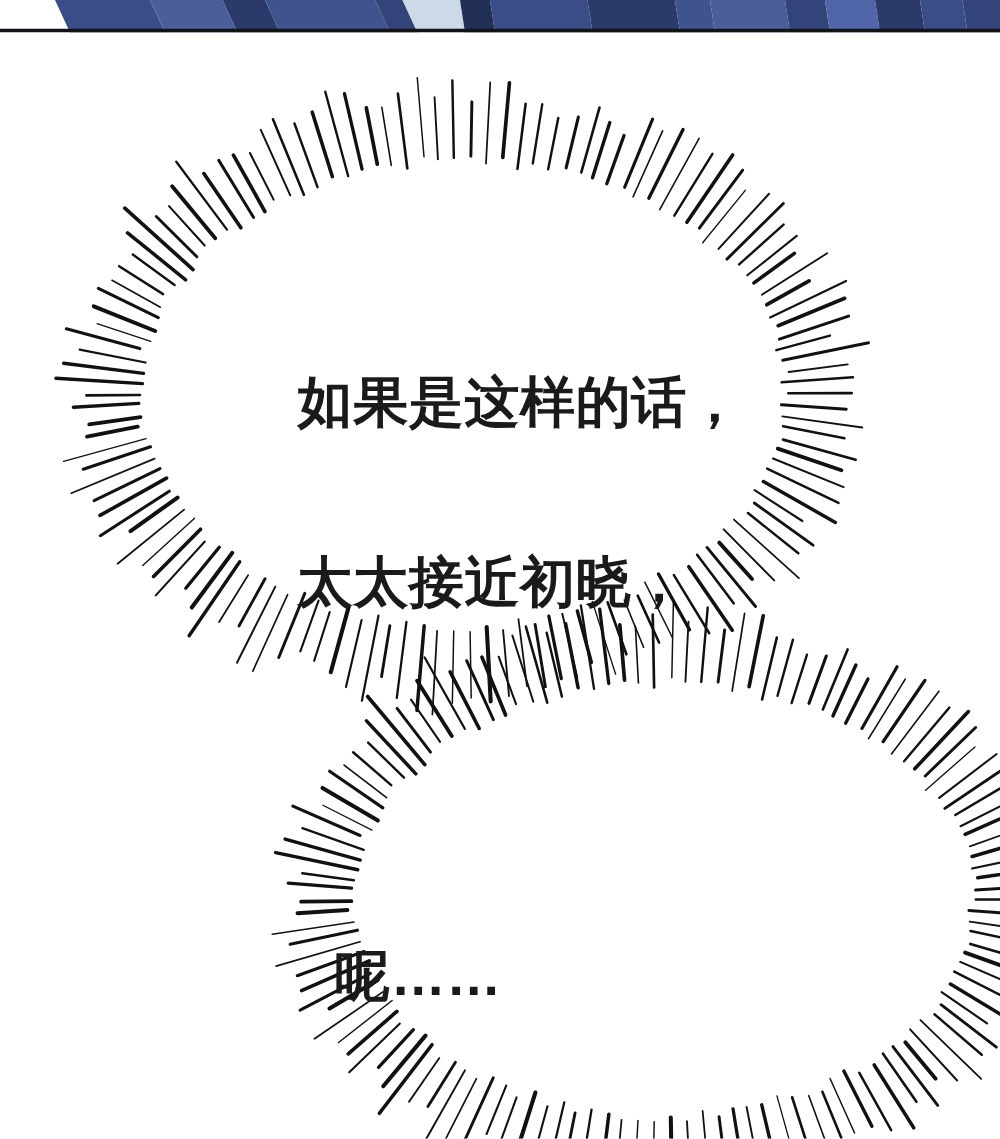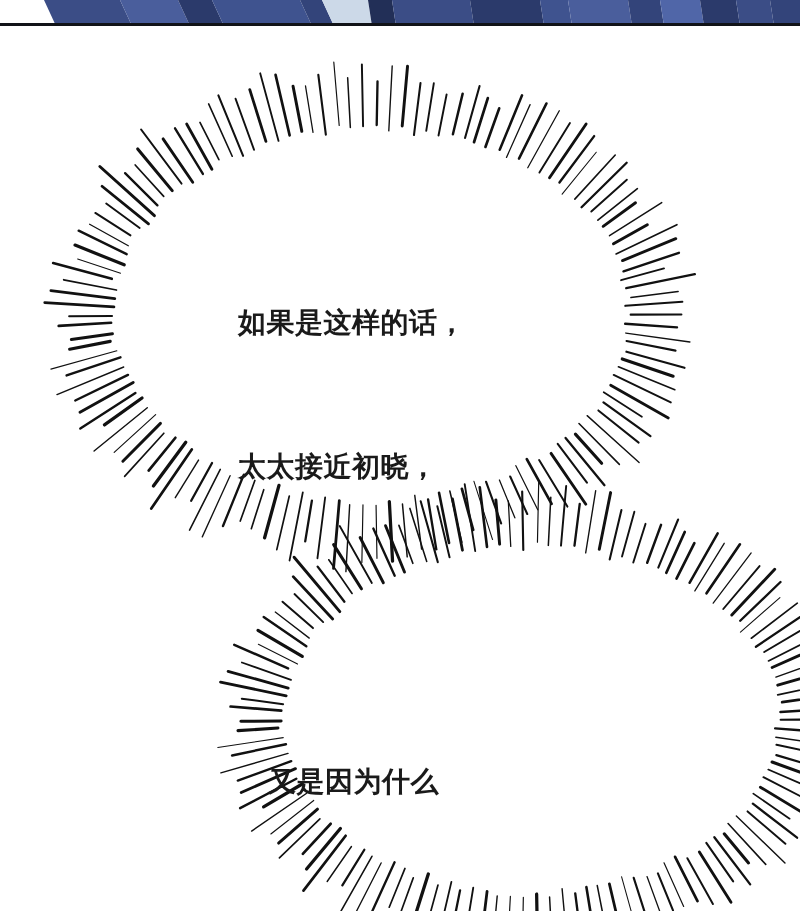--- a/index.html
+++ b/index.html
@@ -35,21 +35,21 @@
     display: block;
     overflow: visible;
   }
   .bubble-text {
     position: absolute;
     color: #1a1a1a;
     font-weight: 700;
     letter-spacing: 0.5px;
     white-space: pre;
     line-height: 48px;
-    font-size: 28px;
+    font-size: 44px;
     font-family: "Liberation Sans", "DejaVu Sans", sans-serif;
   }
 
   #bubble-1 { left: -60px; top: 55px; }
   #bubble-1-text { left: 238px; top: 203px; }
 
   #bubble-2 { left: 110px; top: 470px; }
   #bubble-2-text { left: 268px; top: 662px; }
 
   .bubble-line { display: block; }
@@ -353,17 +353,16 @@
           <line x1="662.12" y1="197.46" x2="697.47" y2="181.78" stroke-width="2.87"></line>
           <line x1="665.92" y1="207.10" x2="722.08" y2="187.06" stroke-width="1.49"></line>
           <line x1="667.76" y1="215.14" x2="703.79" y2="204.74" stroke-width="2.99"></line>
           <line x1="667.71" y1="224.81" x2="731.47" y2="211.37" stroke-width="1.72"></line>
           <line x1="672.23" y1="232.18" x2="727.23" y2="224.22" stroke-width="2.84"></line>
           <line x1="670.46" y1="242.06" x2="726.73" y2="238.36" stroke-width="2.41"></line>
         </g>
       </svg>
   </div>
   <div class="bubble-text" id="bubble-2-text">
-    <span class="bubble-line">又是因为什么</span>
     <span class="bubble-line">呢……</span>
   </div>
 
 </div>
 
 </body></html>

